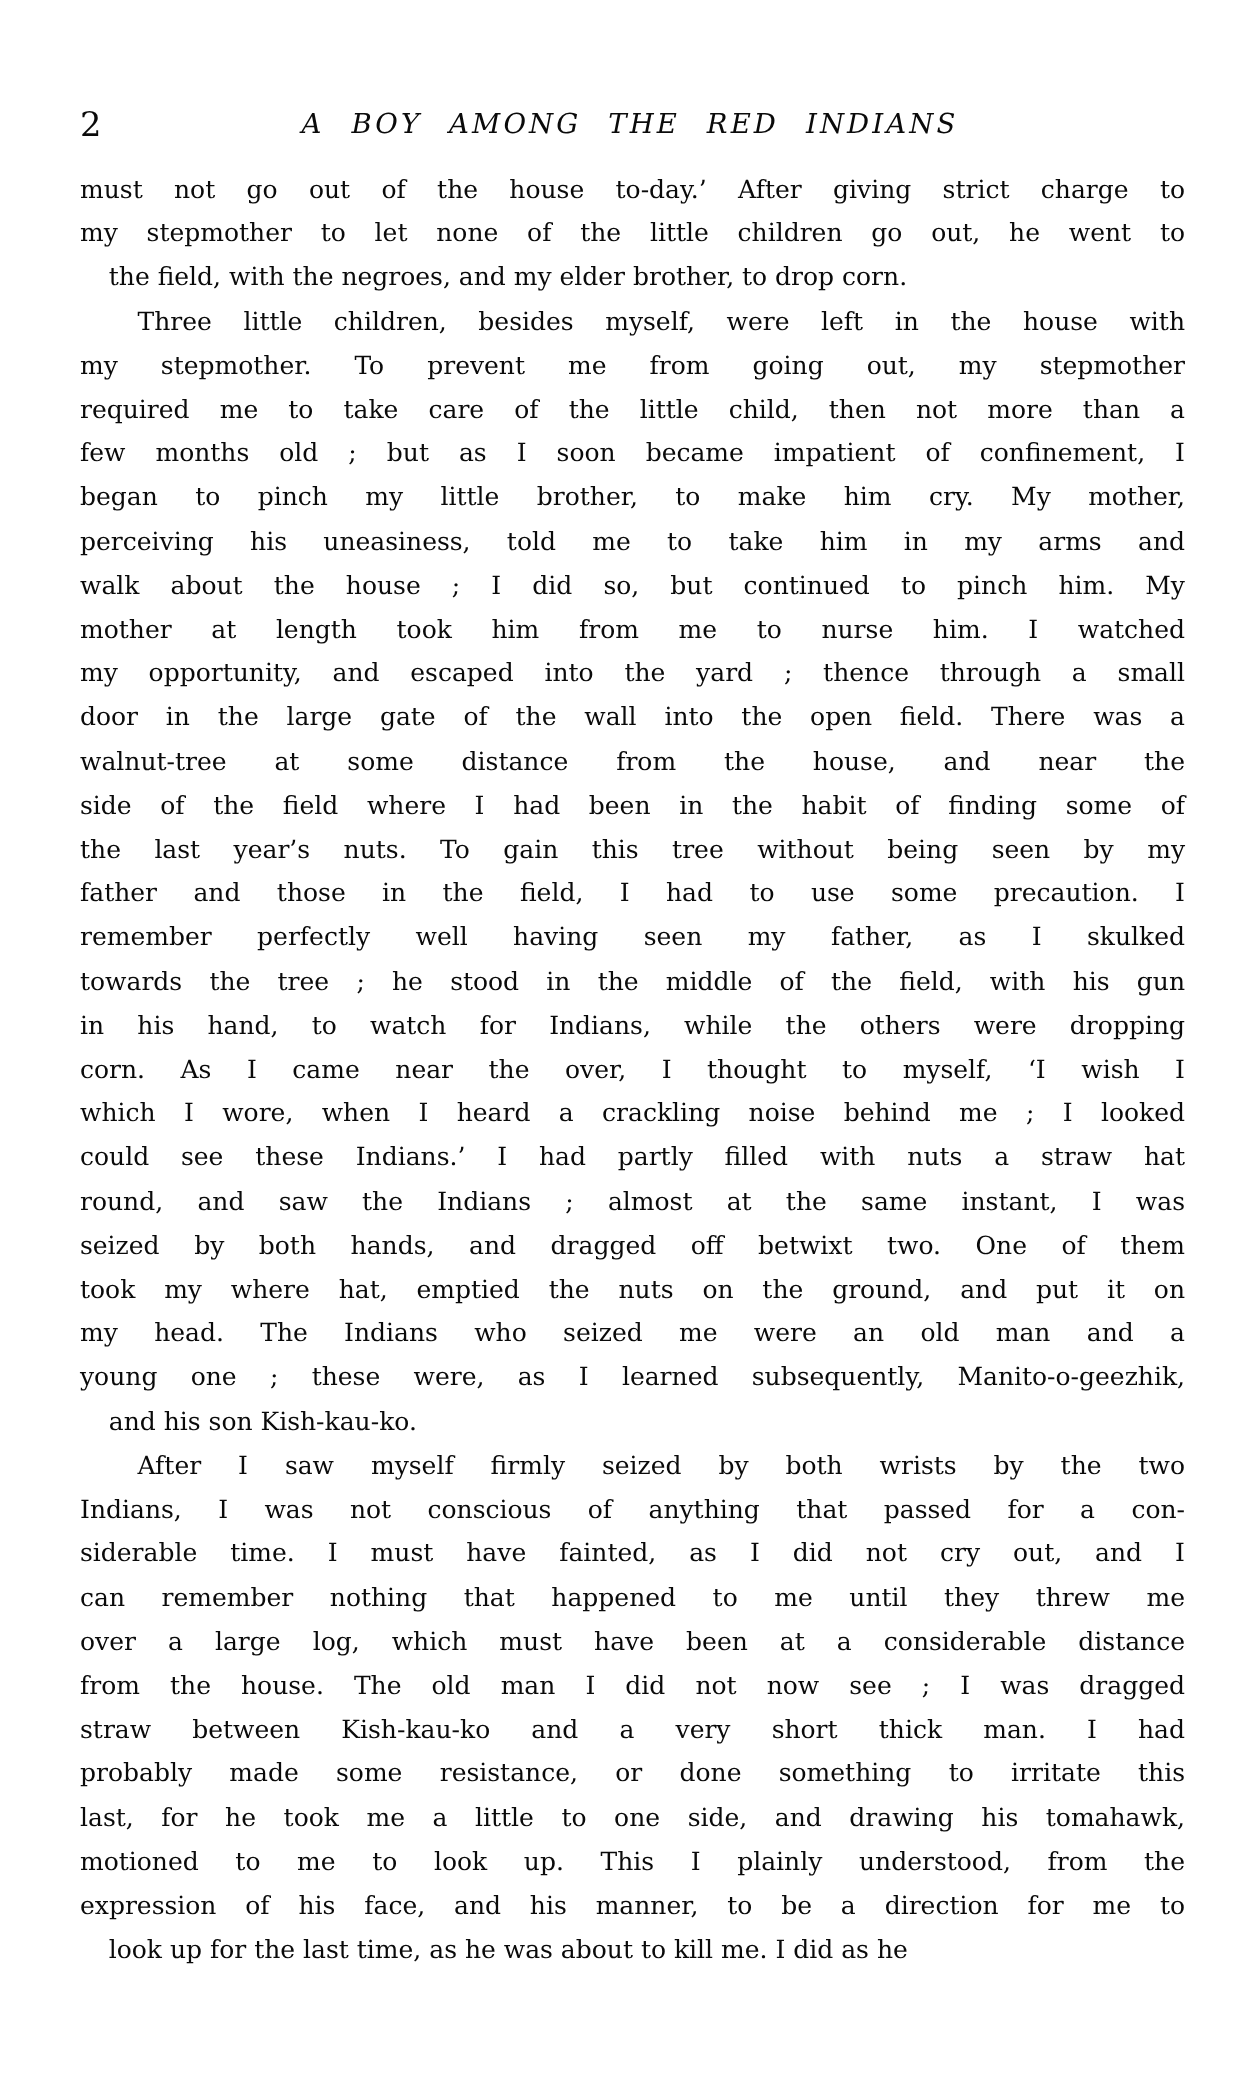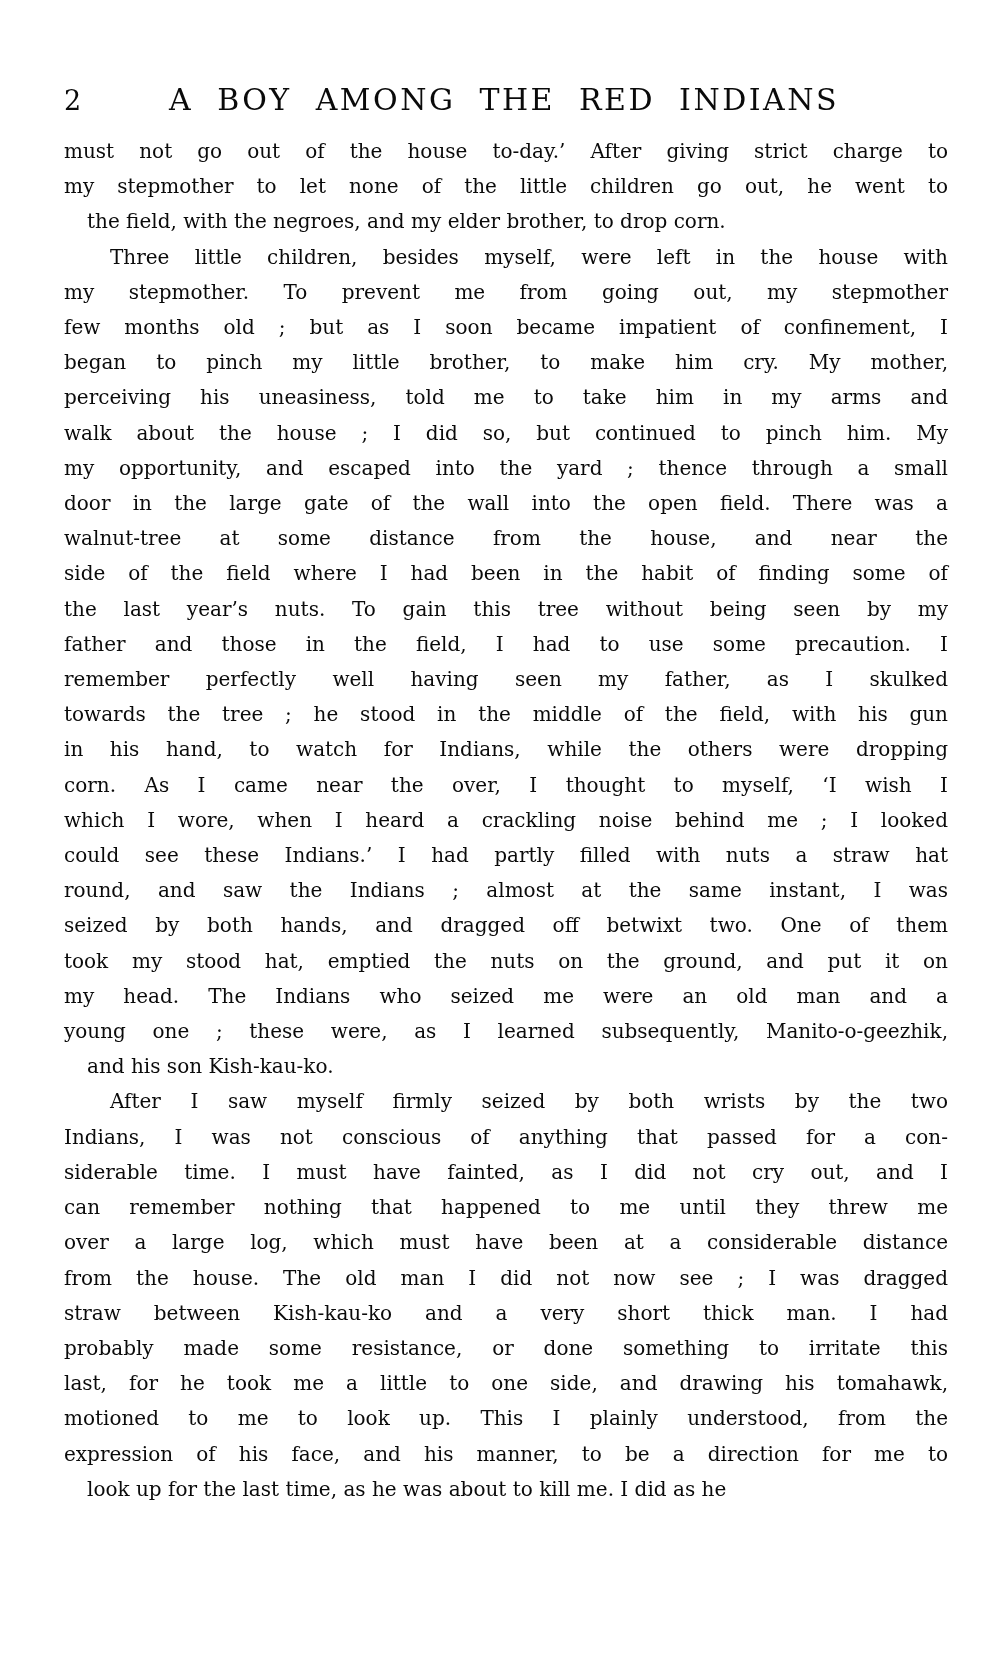--- a/index.html
+++ b/index.html
@@ -26,21 +26,22 @@
   .page-number {
     position: absolute;
     left: 0;
     top: 2px;
     font-size: 27px;
     line-height: 30px;
   }
   .header-title {
     display: block;
     text-align: center;
-    font-size: 30px;
+    font-style: italic;
+    font-size: 22px;
     line-height: 32px;
     letter-spacing: 2.5px;
     word-spacing: 12px;
     white-space: nowrap;
   }
   .text-block {
     position: absolute;
     top: 134px;
     left: 64px;
     width: 884px;
@@ -72,39 +73,41 @@
   </div>
   <div class="text-block">
       <div class="paragraph">
         <div class="line">must not go out of the house to-day.’ After giving strict charge to</div>
         <div class="line">my stepmother to let none of the little children go out, he went to</div>
         <div class="line para-last">the field, with the negroes, and my elder brother, to drop corn.</div>
       </div>
       <div class="paragraph indent">
         <div class="line">Three little children, besides myself, were left in the house with</div>
         <div class="line">my stepmother. To prevent me from going out, my stepmother</div>
+        <div class="line">required me to take care of the little child, then not more than a</div>
         <div class="line">few months old ; but as I soon became impatient of confinement, I</div>
         <div class="line">began to pinch my little brother, to make him cry. My mother,</div>
         <div class="line">perceiving his uneasiness, told me to take him in my arms and</div>
         <div class="line">walk about the house ; I did so, but continued to pinch him. My</div>
+        <div class="line">mother at length took him from me to nurse him. I watched</div>
         <div class="line">my opportunity, and escaped into the yard ; thence through a small</div>
         <div class="line">door in the large gate of the wall into the open field. There was a</div>
         <div class="line">walnut-tree at some distance from the house, and near the</div>
         <div class="line">side of the field where I had been in the habit of finding some of</div>
         <div class="line">the last year’s nuts. To gain this tree without being seen by my</div>
         <div class="line">father and those in the field, I had to use some precaution. I</div>
         <div class="line">remember perfectly well having seen my father, as I skulked</div>
         <div class="line">towards the tree ; he stood in the middle of the field, with his gun</div>
         <div class="line">in his hand, to watch for Indians, while the others were dropping</div>
         <div class="line">corn. As I came near the over, I thought to myself, ‘I wish I</div>
         <div class="line">which I wore, when I heard a crackling noise behind me ; I looked</div>
         <div class="line">could see these Indians.’ I had partly filled with nuts a straw hat</div>
         <div class="line">round, and saw the Indians ; almost at the same instant, I was</div>
         <div class="line">seized by both hands, and dragged off betwixt two. One of them</div>
-        <div class="line">took my stood hat, emptied the nuts on the ground, and put it on</div>
+        <div class="line">took my where hat, emptied the nuts on the ground, and put it on</div>
         <div class="line">my head. The Indians who seized me were an old man and a</div>
         <div class="line">young one ; these were, as I learned subsequently, Manito-o-geezhik,</div>
         <div class="line para-last">and his son Kish-kau-ko.</div>
       </div>
       <div class="paragraph indent">
         <div class="line">After I saw myself firmly seized by both wrists by the two</div>
         <div class="line">Indians, I was not conscious of anything that passed for a con-</div>
         <div class="line">siderable time. I must have fainted, as I did not cry out, and I</div>
         <div class="line">can remember nothing that happened to me until they threw me</div>
         <div class="line">over a large log, which must have been at a considerable distance</div>

